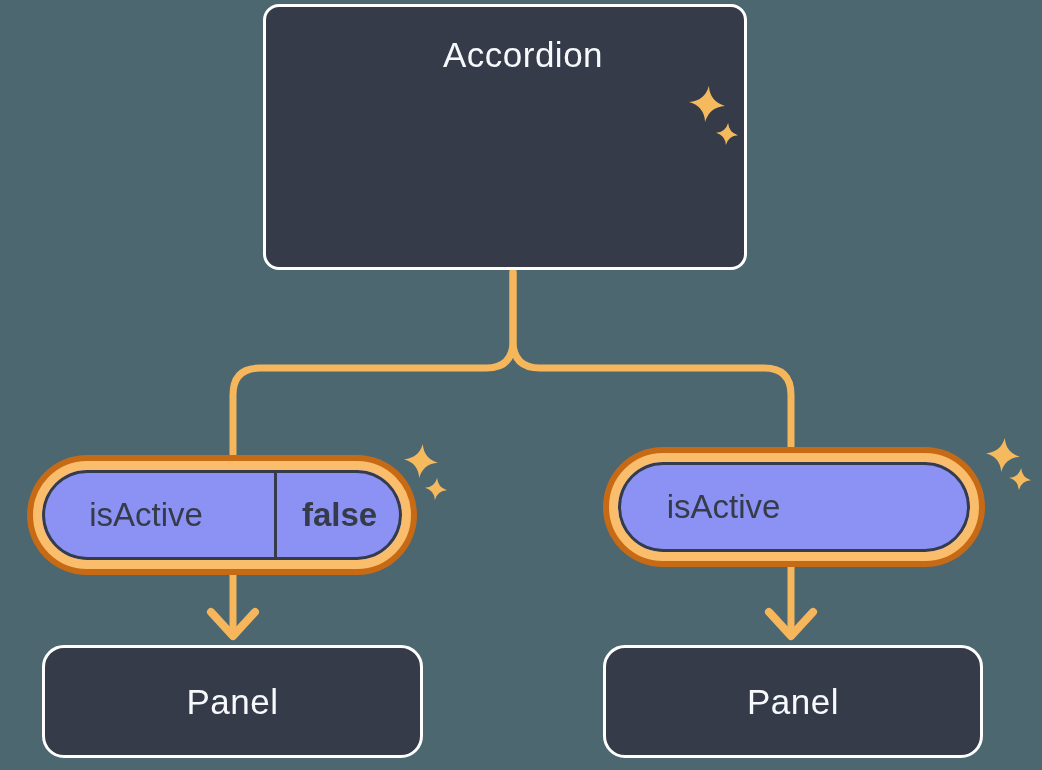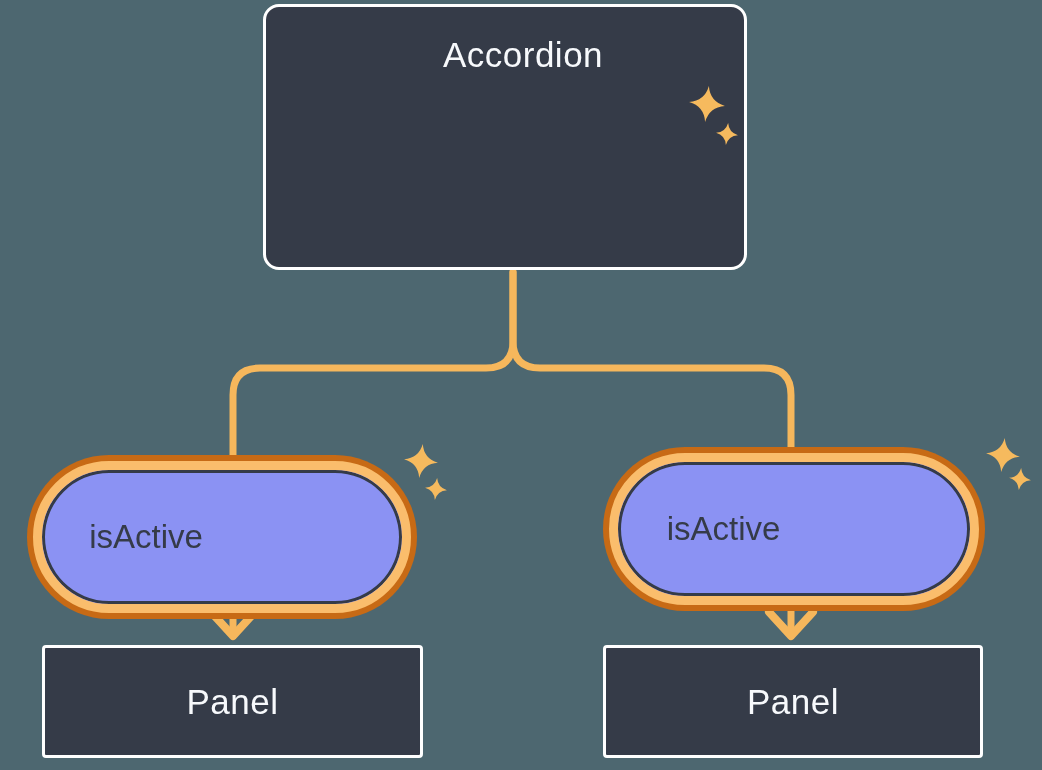--- a/index.html
+++ b/index.html
@@ -47,21 +47,21 @@
     border-radius:999px;
     display:flex;align-items:stretch;
     z-index:2;
   }
   .state-pill .cell{display:flex;align-items:center;justify-content:center;}
   .state-pill .cell.name{width:273px;font-size:33px;color:var(--purple_text);}
   .state-pill .cell.value{flex:1;border-left:3px solid var(--line_orange);font-size:34px;font-weight:700;color:var(--purple_text);}
 
   
   .prop-pill{
-    position:absolute;height:152px;
+    position:absolute;height:108px;
     background:var(--purple_fill);
     border:9px solid var(--orange_light);
     box-shadow:0 0 0 6px var(--orange_dark), inset 0 0 0 3px var(--text_dark);
     border-radius:999px;
     display:flex;align-items:stretch;
     z-index:2;
     gap:24px;
   }
   .prop-pill.left{left:33px;top:461px;width:378px;}
   .prop-pill.right{left:609px;top:453px;width:370px;}
@@ -69,21 +69,21 @@
   .prop-pill .cell.name{font-size:33px;}
   .prop-pill.left .cell.name{width:208px;}
   .prop-pill.right .cell.name{width:211px;}
   .prop-pill .cell.value{flex:1;border-left:3px solid var(--text_dark);font-size:33px;font-weight:700;}
 
   
   .panel-box{
     position:absolute;top:645px;height:113px;
     background:var(--box_fill);
     border:3px solid var(--box_border);
-    border-radius:4px;
+    border-radius:22px;
     display:flex;align-items:center;justify-content:center;
     z-index:2;
   }
   .panel-box.left{left:42px;width:381px;}
   .panel-box.right{left:603px;width:380px;}
   .panel-label{font-size:35px;font-weight:500;color:var(--text_light);letter-spacing:0.5px;}
 </style>
 </head>
 <body>
 
@@ -100,20 +100,21 @@
     </g>
   </svg>
 
   <div class="accordion-box">
     <div class="accordion-title">Accordion</div>
   </div>
 
 
   <div class="prop-pill left">
     <div class="cell name">isActive</div>
+    <div class="cell value">false</div>
   </div>
   <div class="prop-pill right">
     <div class="cell name">isActive</div>
   </div>
 
   <div class="panel-box left">
     <div class="panel-label">Panel</div>
   </div>
   <div class="panel-box right">
     <div class="panel-label">Panel</div>

